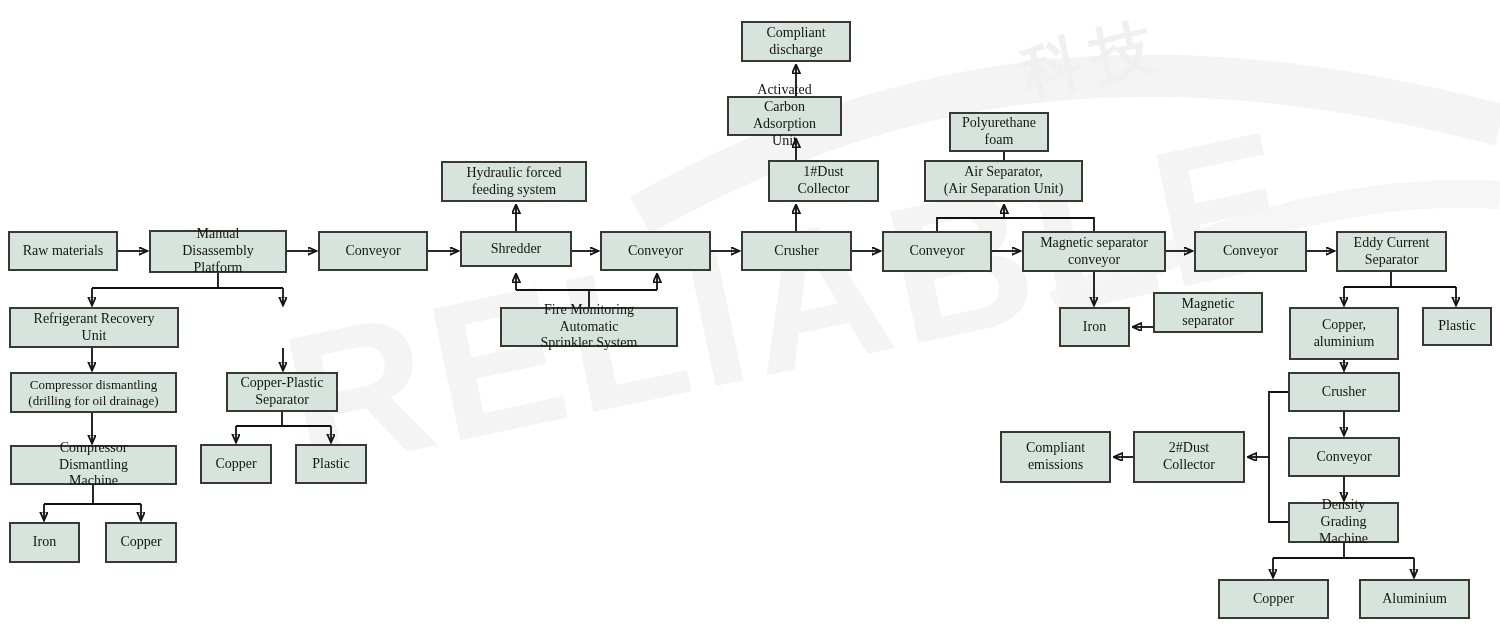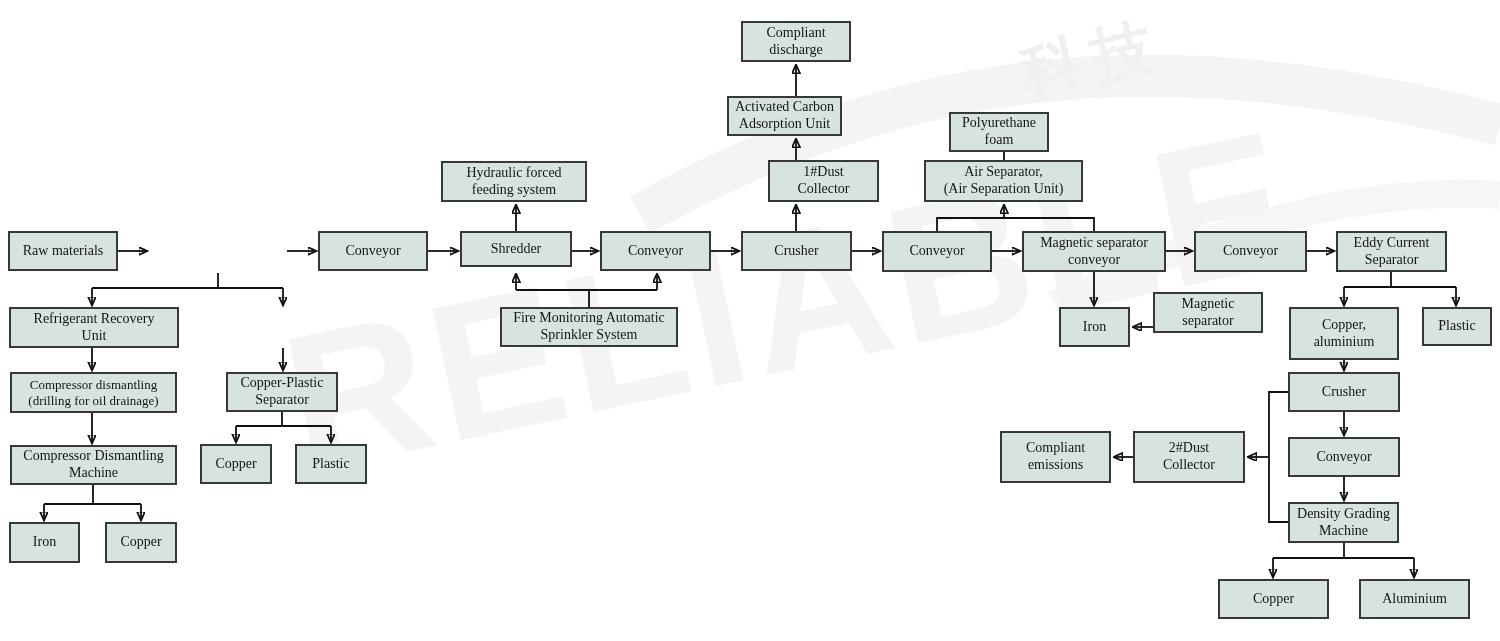--- a/index.html
+++ b/index.html
@@ -14,21 +14,21 @@
   .wm-cn{position:absolute;left:1020px;top:28px;font-family:"DejaVu Sans",sans-serif;
          font-weight:bold;font-size:62px;line-height:1;color:#f0f0f0;letter-spacing:10px;
          transform:rotate(-12deg);white-space:nowrap;}
   .wm-swoosh{position:absolute;left:0;top:0;}
   
   .links{position:absolute;left:0;top:0;z-index:1;}
   .links path{stroke:#111111;stroke-width:1.8;fill:none;}
   
   .node{position:absolute;z-index:2;box-sizing:border-box;background:#d7e4de;border:2px solid #383838;
         display:flex;align-items:center;justify-content:center;text-align:center;
-        font-size:14px;line-height:1.2;color:#141414;white-space:pre-line;padding:1px 4px;}
+        font-size:14px;line-height:1.2;color:#141414;white-space:pre-line;padding:1px 12px;}
 </style>
 </head>
 <body>
 
 <div class="stage">
 
   <div class="wm-layer">
     <svg class="wm-swoosh" width="1500" height="641">
       <path d="M640,215 C900,70 1150,35 1500,125" stroke="#f4f4f4" stroke-width="42" fill="none"></path>
       <path d="M1055,305 C1200,235 1350,185 1500,195" stroke="#f6f6f6" stroke-width="28" fill="none"></path>
@@ -86,20 +86,22 @@
     <path d="M1344,348 V370" marker-end="url(#ah)"></path>
     <path d="M1344,412 V435" marker-end="url(#ah)"></path>
     <path d="M1344,477 V500" marker-end="url(#ah)"></path>
     <path d="M1273,558 V577" marker-end="url(#ah)"></path>
     <path d="M1414,558 V577" marker-end="url(#ah)"></path>
     <path d="M1269,457 H1248" marker-end="url(#ah)"></path>
     <path d="M1133,457 H1114" marker-end="url(#ah)"></path>
   </svg>
 
   <div class="node" style="left:8px;top:231px;width:110px;height:40px">Raw materials</div>
+  <div class="node" style="left:149px;top:230px;width:138px;height:43px">Manual Disassembly
+Platform</div>
   <div class="node" style="left:318px;top:231px;width:110px;height:40px">Conveyor</div>
   <div class="node" style="left:460px;top:231px;width:112px;height:36px">Shredder</div>
   <div class="node" style="left:600px;top:231px;width:111px;height:40px">Conveyor</div>
   <div class="node" style="left:741px;top:231px;width:111px;height:40px">Crusher</div>
   <div class="node" style="left:882px;top:231px;width:110px;height:41px">Conveyor</div>
   <div class="node" style="left:1022px;top:231px;width:144px;height:41px">Magnetic separator
 conveyor</div>
   <div class="node" style="left:1194px;top:231px;width:113px;height:41px">Conveyor</div>
   <div class="node" style="left:1336px;top:231px;width:111px;height:41px">Eddy Current
 Separator</div>

